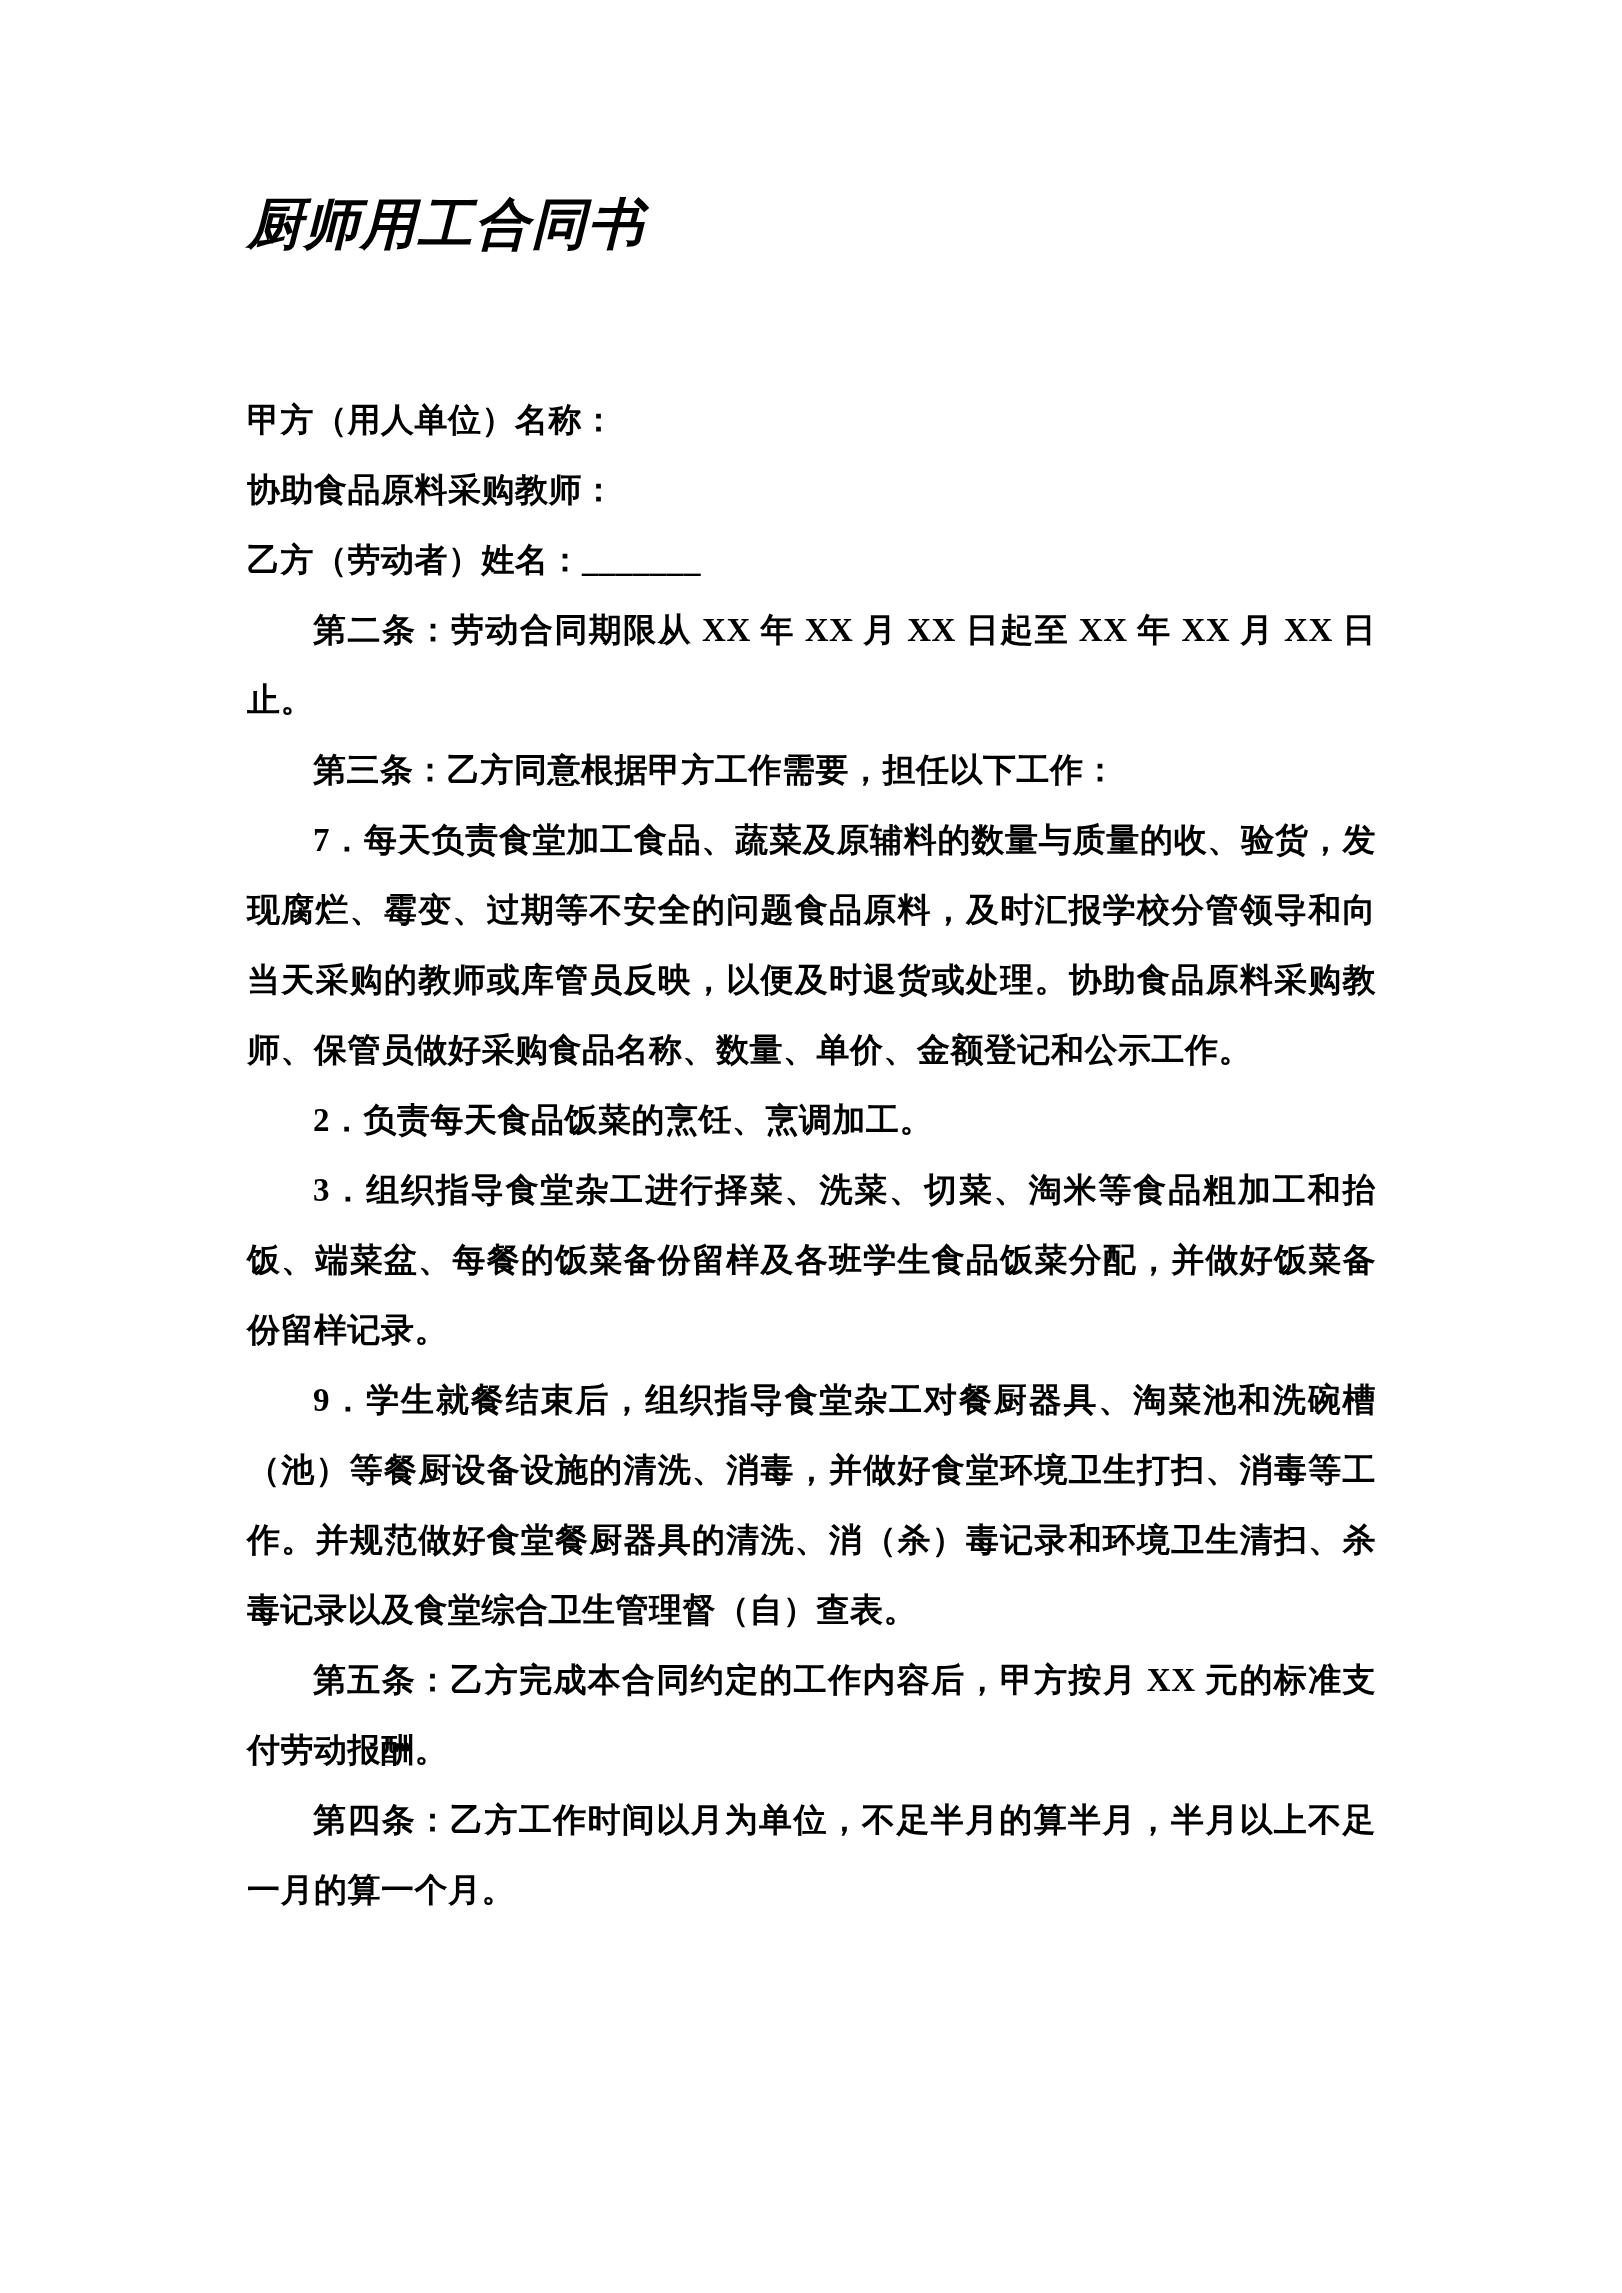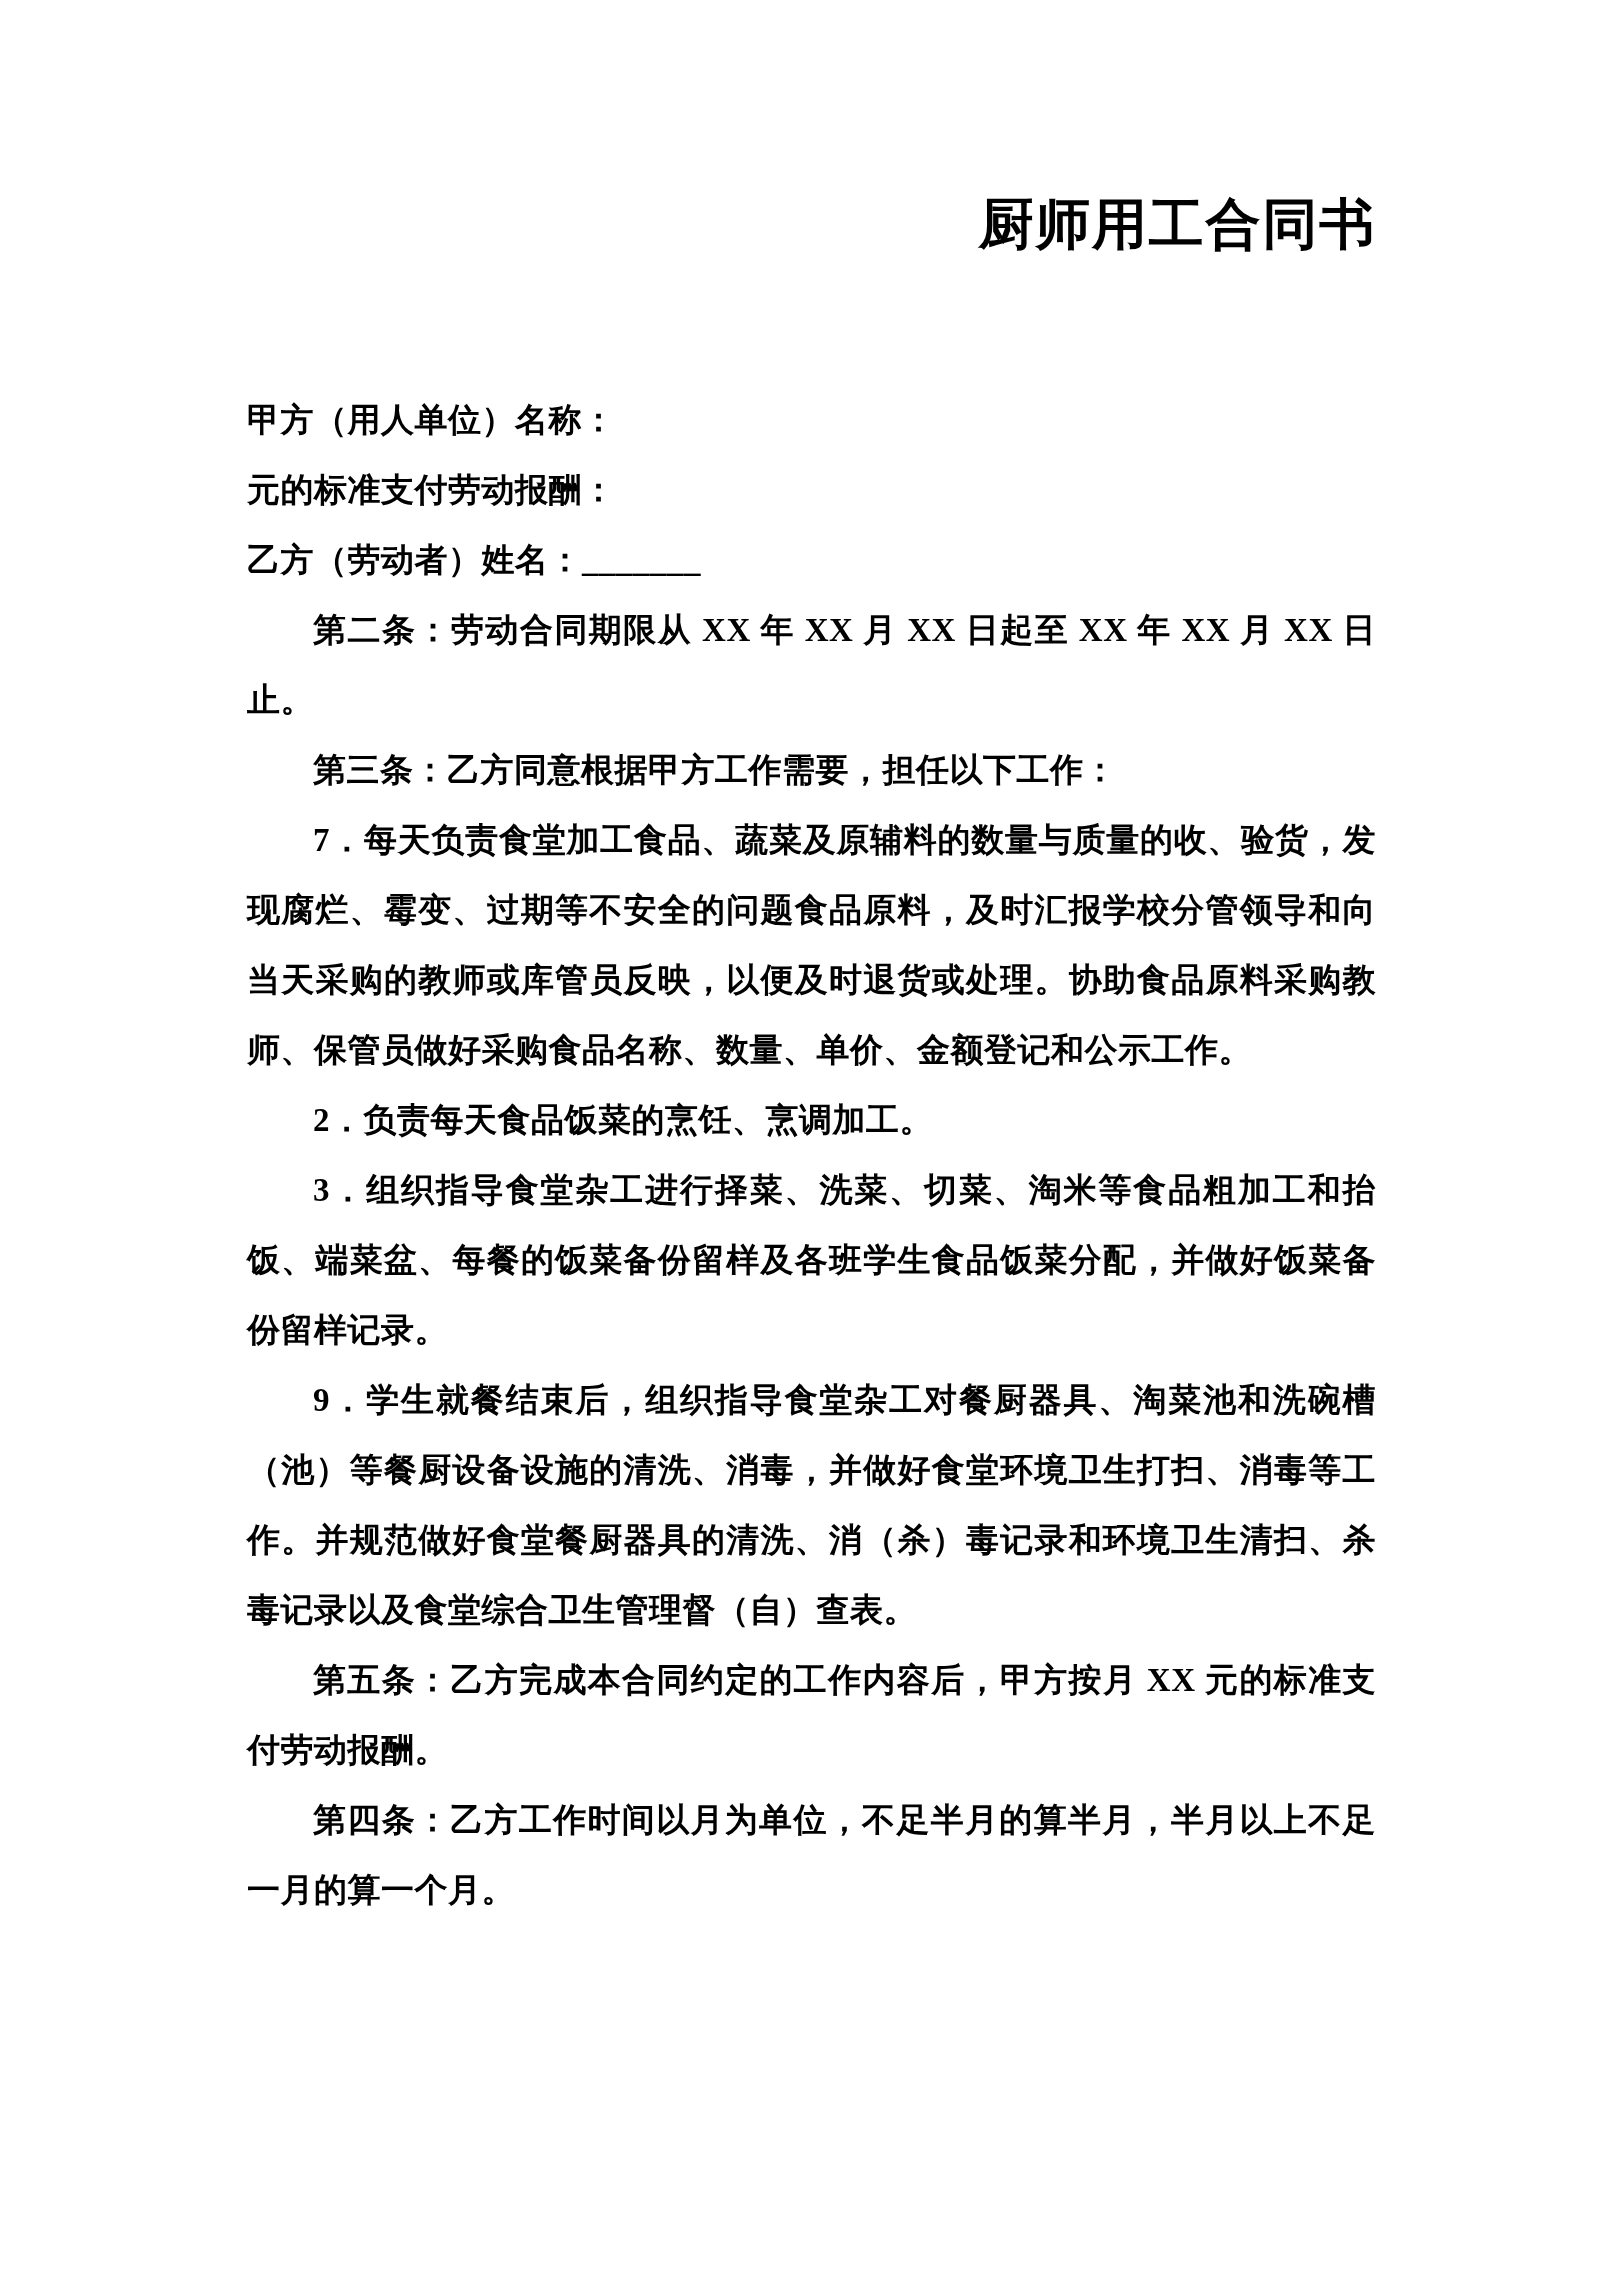--- a/index.html
+++ b/index.html
@@ -20,22 +20,23 @@
     width: 1623px;
     height: 2294px;
     padding: 186px 247px 55px 247px;
     background: #ffffff;
   }
   .doc-title {
     margin: 0 0 122px 0;
     font-size: 55px;
     line-height: 77px;
     font-weight: bold;
-    text-align: right;
+    text-align: left;
     letter-spacing: 1.8px;
+    font-style: italic;
   }
   .doc-body p {
     margin: 0;
     font-size: 33px;
     line-height: 70px;
     text-align: justify;
     letter-spacing: 0.5px;
     font-weight: bold;
   }
   .doc-body p.indent {
@@ -45,21 +46,21 @@
 </head>
 <body>
 
 <div class="page">
   <h1 class="doc-title">厨师用工合同书</h1>
 
   <div class="doc-body">
 
       <p>甲方（用人单位）名称：</p>
 
-      <p>元的标准支付劳动报酬：</p>
+      <p>协助食品原料采购教师：</p>
 
       <p>乙方（劳动者）姓名：_______</p>
 
 
       <p class="indent">第二条：劳动合同期限从 XX 年 XX 月 XX 日起至 XX 年 XX 月 XX 日止。</p>
 
       <p class="indent">第三条：乙方同意根据甲方工作需要，担任以下工作：</p>
 
       <p class="indent">7．每天负责食堂加工食品、蔬菜及原辅料的数量与质量的收、验货，发现腐烂、霉变、过期等不安全的问题食品原料，及时汇报学校分管领导和向当天采购的教师或库管员反映，以便及时退货或处理。协助食品原料采购教师、保管员做好采购食品名称、数量、单价、金额登记和公示工作。</p>
 

